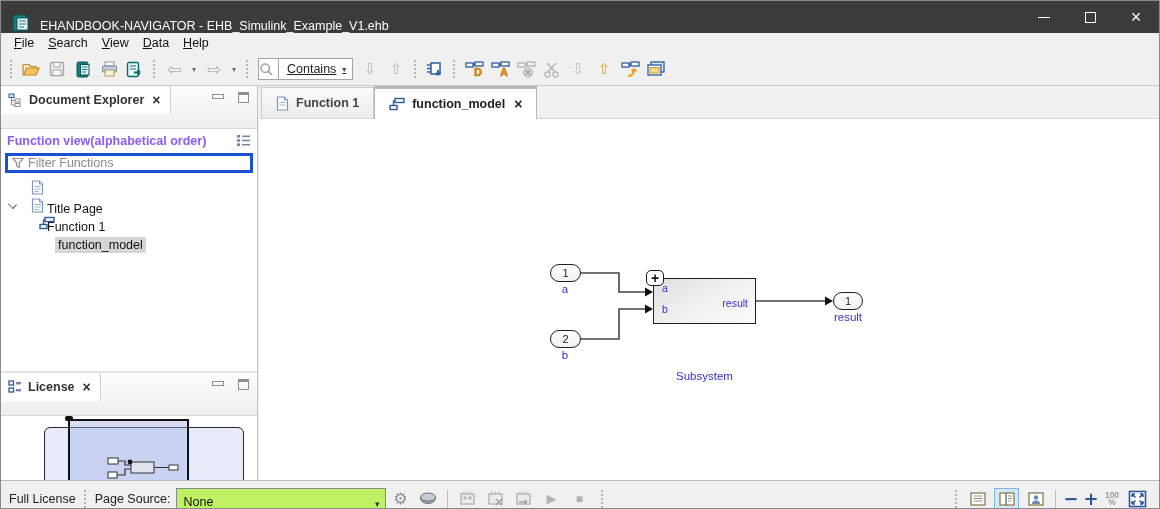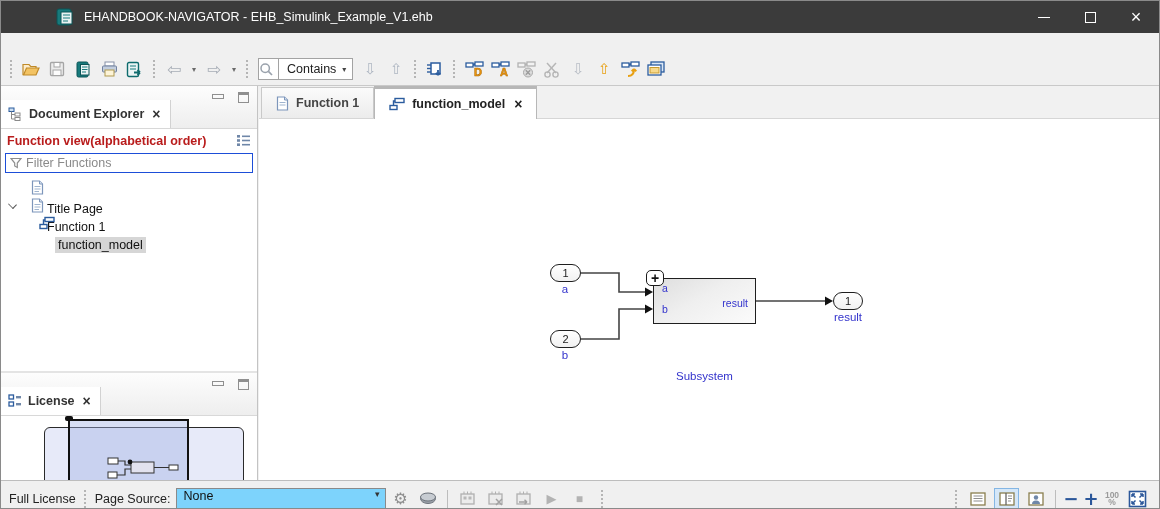--- a/index.html
+++ b/index.html
@@ -1,21 +1,21 @@
 <!DOCTYPE html>
 <html><head>
 <meta charset="utf-8">
 <style>
   * { margin:0; padding:0; box-sizing:border-box; }
   html,body { width:1160px; height:509px; }
   body { font-family:"Liberation Sans","DejaVu Sans",sans-serif; font-size:12px; color:#1a1a1a; background:#fff; }
   .window { position:relative; width:1160px; height:509px; border:1px solid #8a8a8a; overflow:hidden; background:#f0f0f0; }
 
   
-  .titlebar { position:absolute; left:0; top:0; width:100%; height:32px; background:#3b3b3b; color:#fff; display:flex; align-items:center;padding-left:44px; }
+  .titlebar { position:absolute; left:0; top:0; width:100%; height:32px; background:#3b3b3b; color:#fff; display:flex; align-items:flex-end; }
   .titlebar .app-ico { margin:0 8px 0 11px; width:20px; height:19px; }
   .titlebar .title { font-size:12.5px; color:#fdfdfd; }
   .win-btns { position:absolute; right:0; top:0; height:32px; display:flex; }
   .win-btn { width:46px; height:32px; display:flex; align-items:center; justify-content:center; color:#fff; font-size:14px; cursor:default; }
   .max-glyph { width:11px; height:11px; border:1.4px solid #fff; display:inline-block; }
   .min-glyph { width:12px; height:0; border-top:1.6px solid #fff; display:inline-block; }
   .close-glyph { font-size:18px; line-height:10px; font-weight:400; }
 
   
   .menubar { position:absolute; left:0; top:32px; width:100%; height:20px; background:#f0f0f0; display:flex; align-items:center; padding-left:6px; }
@@ -30,38 +30,38 @@
   .glyph-btn { font-size:15px; line-height:1; }
   .caret-btn { font-size:8px; color:#6a6a6a; width:12px; }
   .nav-arrow { font-size:17px; color:#a7adb6; font-family:"DejaVu Sans",sans-serif; }
   .updown { font-size:15px; color:#aeb6c2; font-family:"DejaVu Sans",sans-serif; }
   .orange-arrow { color:#e8a013; }
   .gray-arrow { color:#b9bec6; }
   .searchwrap { display:flex; align-items:center; height:22px; background:#fff; border:1px solid #a3a3a3; margin:0 4px; }
   .searchwrap input { border:none; outline:none; width:148px; height:18px; padding:0 6px; font-size:12.5px; font-family:inherit; color:#333; background:transparent; }
   .searchwrap input::placeholder { color:#555; opacity:1; }
   .searchwrap .sep-line { width:1px; height:20px; background:#a3a3a3; margin:0 2px 0 4px; }
-  .contains { display:flex; align-items:center; padding:0 6px; font-size:12.5px; color:#222; }
+  .contains { display:flex; align-items:center; padding:0 6px; font-size:12.5px; color:#222;text-decoration:underline; }
   .contains .cc { margin-left:6px; font-size:8px; color:#444; }
 
   
   .leftcol { position:absolute; left:0; top:85px; width:257px; height:394px; background:#fff; border-right:1px solid #c3c3c3; }
   .editor { position:absolute; left:258px; top:85px; width:902px; height:394px; background:#fff; }
 
   
-  .panel-header { position:relative; height:43px; background:linear-gradient(#fdfdfd,#eeeeee); border-bottom:1px solid #d8d8d8; display:flex; align-items:flex-end; }
+  .panel-header { position:relative; height:43px; background:linear-gradient(#fdfdfd,#eeeeee); border-bottom:1px solid #d8d8d8; display:flex; align-items:flex-start; }
   .panel-tab { display:flex; align-items:center; gap:6px; height:28px; padding:0 9px 0 7px; background:#fff; border-right:1px solid #d2d2d2; font-weight:bold; font-size:12.5px; color:#333; }
   .panel-close { font-weight:bold; font-size:14px; color:#333; margin-left:2px; }
   .panel-btns { position:absolute; right:8px; top:6px; display:flex; gap:14px; }
   .pb-min { width:12px; height:7px; border:1.4px solid #8f8f8f; border-width:1.4px; margin-top:2px; height:5px; }
   .pb-max { width:11px; height:11px; border:1.4px solid #8f8f8f; border-top-width:3px; }
 
   .view-label-row { display:flex; align-items:center; height:23px; padding:0 6px; }
-  .view-label { font-weight:bold; font-size:12.5px; color:#b91c1c; flex:1; }
-  .filter-row { margin:1px 4px 2px 4px; height:20px; border:1px solid #1d4ed8; background:#fff; display:flex; align-items:center; padding:0 4px; gap:4px; }
+  .view-label { font-weight:bold; font-size:12.5px; color:#8b5cf6; flex:1; }
+  .filter-row { margin:1px 4px 2px 4px; height:20px; border:3px solid #1d4ed8; background:#fff; display:flex; align-items:center; padding:0 4px; gap:4px; }
   .filter-row input { border:none; outline:none; flex:1; font-size:12.5px; font-family:inherit; color:#333; background:transparent; }
   .filter-row input::placeholder { color:#8a8a8a; opacity:1; }
 
   .tree { padding-top:3px; font-size:12.5px; color:#111; }
   .tree-row { display:flex; align-items:center; height:18px; position:relative; }
   .tree-row .lbl { padding:1px 3px;margin-top:44px; }
   .chev { position:absolute; left:8px; top:5px; width:7px; height:7px; border-right:1.6px solid #555; border-bottom:1.6px solid #555; transform:rotate(45deg) scale(1,0.8); }
   .sel { background:#d6d6d6; }
 
   
@@ -81,21 +81,21 @@
   .canvas { position:relative; width:100%; height:361px; background:#fff; overflow:hidden; }
   .stadium { position:absolute; width:31px; height:18px; border:1.6px solid #1f1f1f; border-radius:9px; background:linear-gradient(180deg,#fff,#f1f1f1); display:flex; align-items:center; justify-content:center; font-size:11px; color:#222; }
   .blockline { position:absolute; left:0; top:0; }
   .sublabel { position:absolute; font-size:11.5px; color:#3333cc; text-align:center; }
   .subsystem { position:absolute; left:394px; top:159px; width:103px; height:46px; border:1.6px solid #1f1f1f; background:linear-gradient(150deg,#dedede 0%,#efefef 45%,#fbfbfb 100%); }
   .plusbtn { position:absolute; left:387px; top:151px; width:18px; height:16px; border:1.8px solid #1b1b1b; border-radius:5px; background:#fff; display:flex; align-items:center; justify-content:center; font-weight:bold; font-size:14px; color:#111; line-height:1; }
   .portlbl { position:absolute; font-size:10.5px; color:#3333cc; }
 
   
   .statusbar { position:absolute; left:0; top:479px; width:100%; height:36px; background:#f0f0f0; border-top:1px solid #bdbdbd; display:flex; align-items:center; padding:0 8px; font-size:12.5px; color:#222; }
-  .ds-select { width:210px; height:22px; border:1px solid #8a8a8a; background:#7dd3fc; display:flex; align-items:flex-start; padding:0 6px; margin-left:6px; }
+  .ds-select { width:210px; height:22px; border:1px solid #8a8a8a; background:#bef264; display:flex; align-items:flex-end; padding:0 6px; margin-left:6px; }
   .ds-select .val { flex:1; font-size:12.5px; color:#111; }
   .ds-select .cc { font-size:9px; color:#333; }
   .sb-ico { margin:0 4px; display:flex; align-items:center; justify-content:center; width:20px; height:20px; }
   .vsep { width:1px; height:18px; background:#bdbdbd; margin:0 5px; }
   .sb-right { margin-left:auto; display:flex; align-items:center; }
   .view-btn { width:25px; height:22px; display:flex; align-items:center; justify-content:center; margin:0 2px; border:1px solid transparent; }
   .view-btn.active { background:#d5e7f8; border:1px solid #84b6e4; }
   .zoom-glyph { font-size:18px; font-weight:bold; color:#2b579a; width:20px; text-align:center; font-family:"DejaVu Sans",sans-serif; }
   .zoom-pct { display:flex; flex-direction:column; align-items:center; line-height:7px; font-size:8.5px; font-weight:bold; color:#9a9a9a; width:22px; }
   .gear { font-size:16px; color:#8f8f8f; font-family:"DejaVu Sans",sans-serif; }
@@ -122,20 +122,27 @@
         </div>
       <div class="win-btn">
           <span class="max-glyph"></span>
         </div>
       <div class="win-btn">
           <span class="close-glyph">×</span>
         </div>
     </div>
   </div>
 
+  <div class="menubar">
+    <span class="menu-item"><span class="mn">F</span><span>ile</span></span>
+    <span class="menu-item"><span class="mn">S</span><span>earch</span></span>
+    <span class="menu-item"><span class="mn">V</span><span>iew</span></span>
+    <span class="menu-item"><span class="mn">D</span><span>ata</span></span>
+    <span class="menu-item"><span class="mn">H</span><span>elp</span></span>
+  </div>
 
   <div class="toolbar">
     <span class="grip"></span>
     <span class="tbtn">
       <svg width="18" height="15" viewBox="0 0 18 15">
         <path d="M1 13 V2.5 H7 L8.7 4.5 H14 V6" fill="#fdeccb" stroke="#c08a28" stroke-width="1.2"></path>
         <path d="M1.5 13 L4.5 6 H17 L14 13 Z" fill="#f3c363" stroke="#c08a28" stroke-width="1.2"></path>
       </svg>
     </span>
     <span class="tbtn">

